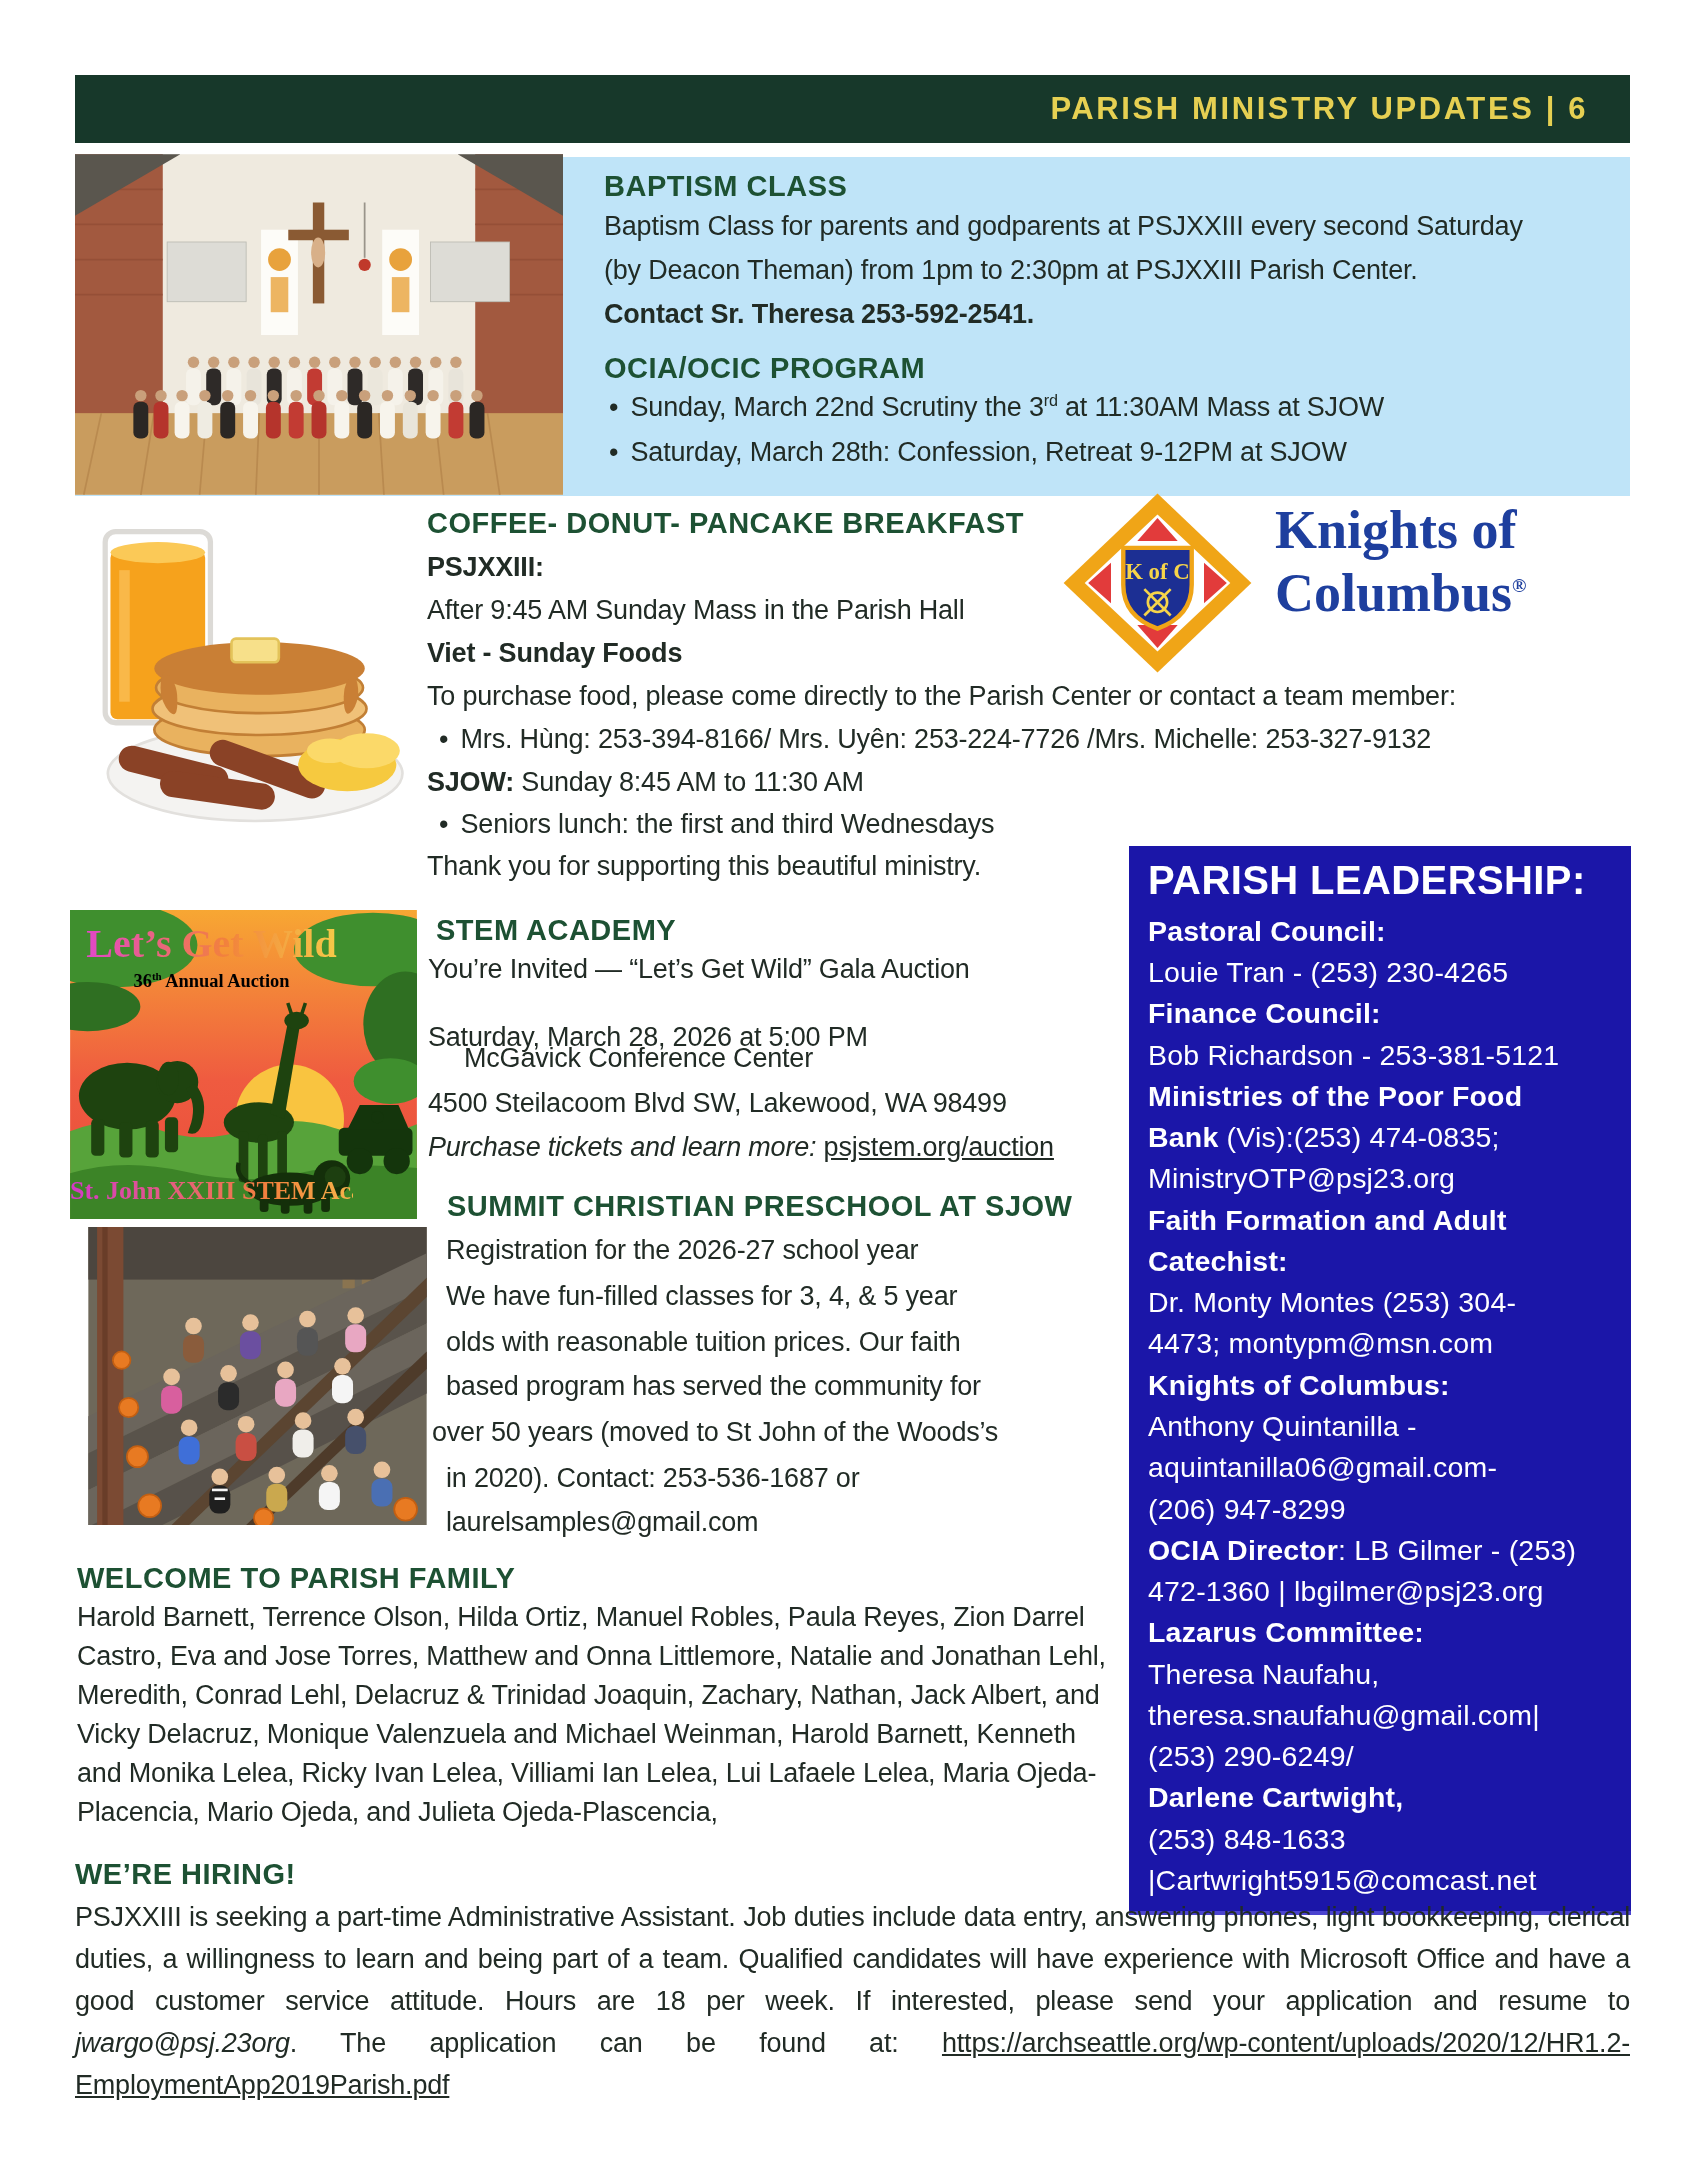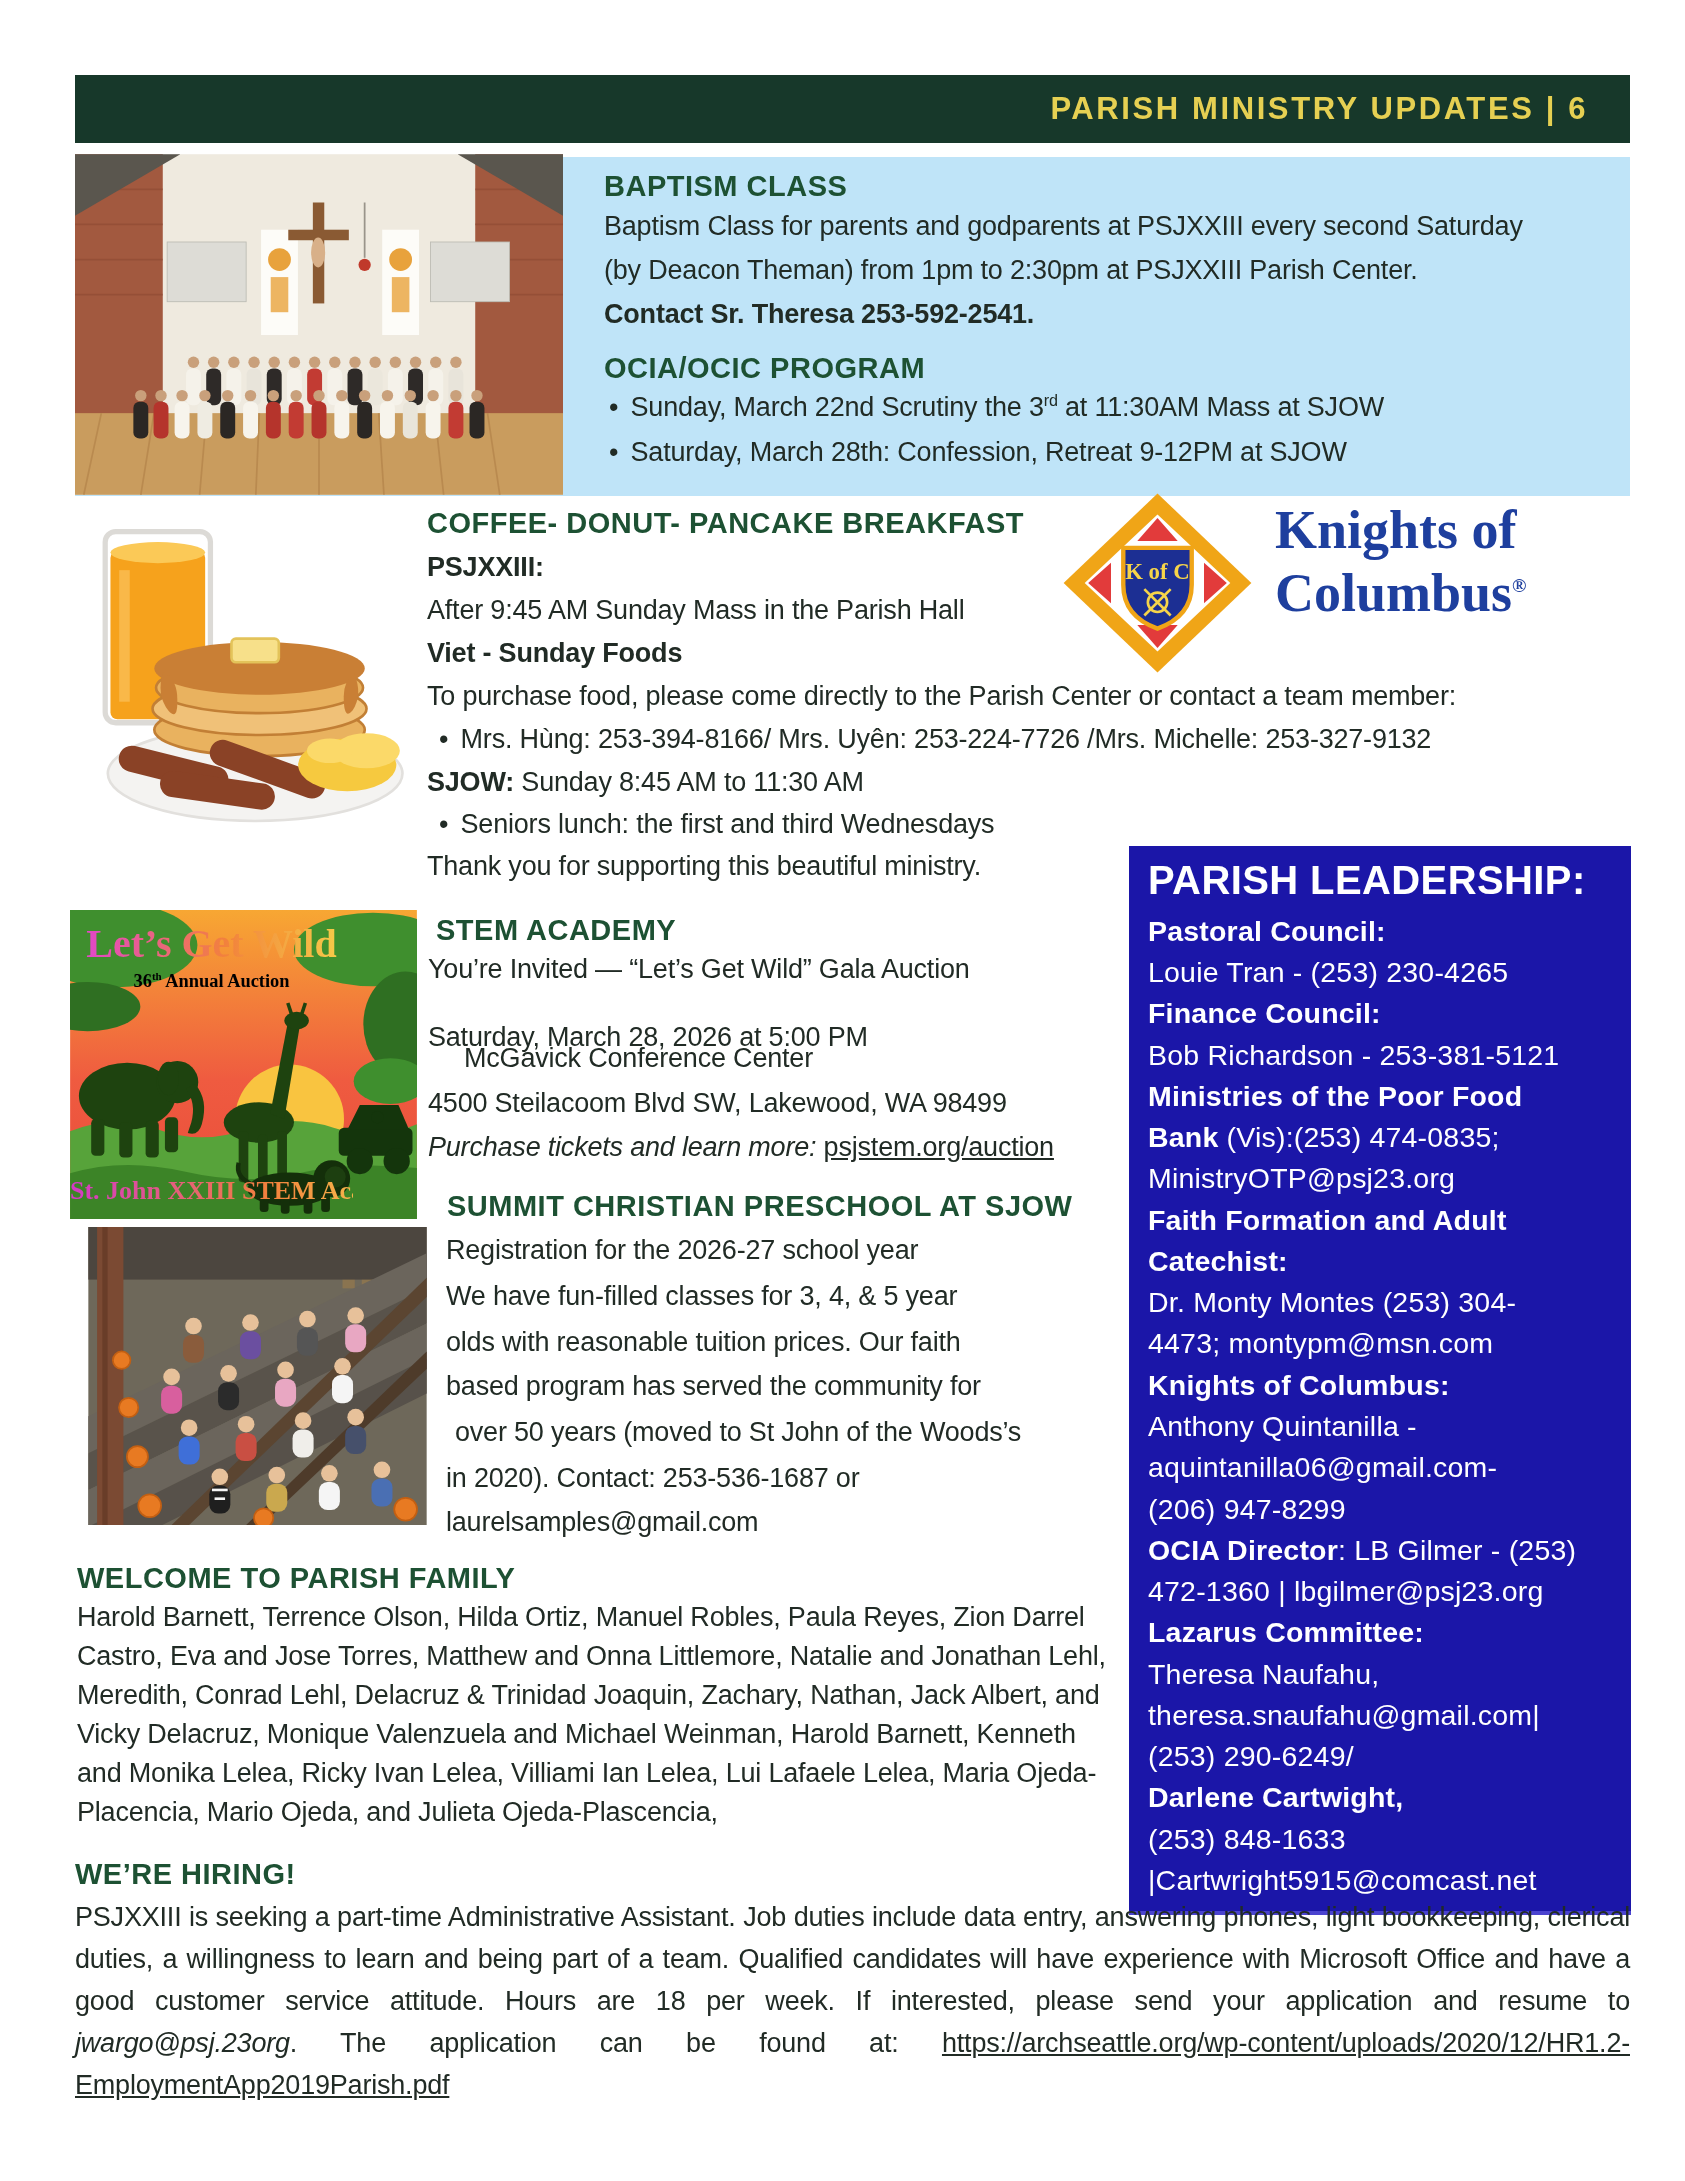--- a/index.html
+++ b/index.html
@@ -363,21 +363,21 @@
       <circle cx="362" cy="322" r="13"></circle>
       <circle cx="200" cy="332" r="11"></circle>
   </g>
 </svg>
 
 <div class="sec-heading" style="left:447px;top:1189px;">SUMMIT CHRISTIAN PRESCHOOL AT SJOW</div>
 <div class="line" style="left:446px;top:1233px;">Registration for the 2026-27 school year</div>
 <div class="line" style="left:446px;top:1279px;">We have fun-filled classes for 3, 4, &amp; 5 year</div>
 <div class="line" style="left:446px;top:1325px;">olds with reasonable tuition prices. Our faith</div>
 <div class="line" style="left:446px;top:1369px;">based program has served the community for</div>
-<div class="line" style="left:455px;top:1415px;">over 50 years (moved to St John of the Woods’s</div>
+<div class="line" style="left:432px;top:1415px;">over 50 years (moved to St John of the Woods’s</div>
 <div class="line" style="left:446px;top:1461px;">in 2020). Contact: 253-536-1687 or</div>
 <div class="line" style="left:446px;top:1505px;">laurelsamples@gmail.com</div>
 
 <div class="sec-heading" style="left:77px;top:1561px;">WELCOME TO PARISH FAMILY</div>
 <p class="welcome-p" style="margin:0;">Harold Barnett, Terrence Olson, Hilda Ortiz, Manuel Robles, Paula Reyes, Zion Darrel Castro, Eva and Jose Torres, Matthew and Onna Littlemore, Natalie and Jonathan Lehl, Meredith, Conrad Lehl, Delacruz &amp; Trinidad Joaquin, Zachary, Nathan, Jack Albert, and Vicky Delacruz, Monique Valenzuela and Michael Weinman, Harold Barnett, Kenneth and Monika Lelea, Ricky Ivan Lelea, Villiami Ian Lelea, Lui Lafaele Lelea, Maria Ojeda-Placencia, Mario Ojeda, and Julieta Ojeda-Plascencia,</p>
 
 <div class="sec-heading" style="left:75px;top:1857px;">WE’RE HIRING!</div>
 <p class="hiring-p" style="margin:0;"><span>PSJXXIII is seeking a part-time Administrative Assistant. Job duties include data entry, answering phones, light bookkeeping, clerical duties, a willingness to learn and being part of a team. Qualified candidates will have experience with Microsoft Office and have a good customer service attitude. Hours are 18 per week. If interested, please send your application and resume to </span><em>jwargo@psj.23org</em><span>. The application can be found at: </span><a class="u" href="#">https://archseattle.org/wp-content/uploads/2020/12/HR1.2-EmploymentApp2019Parish.pdf</a></p>
 
 

